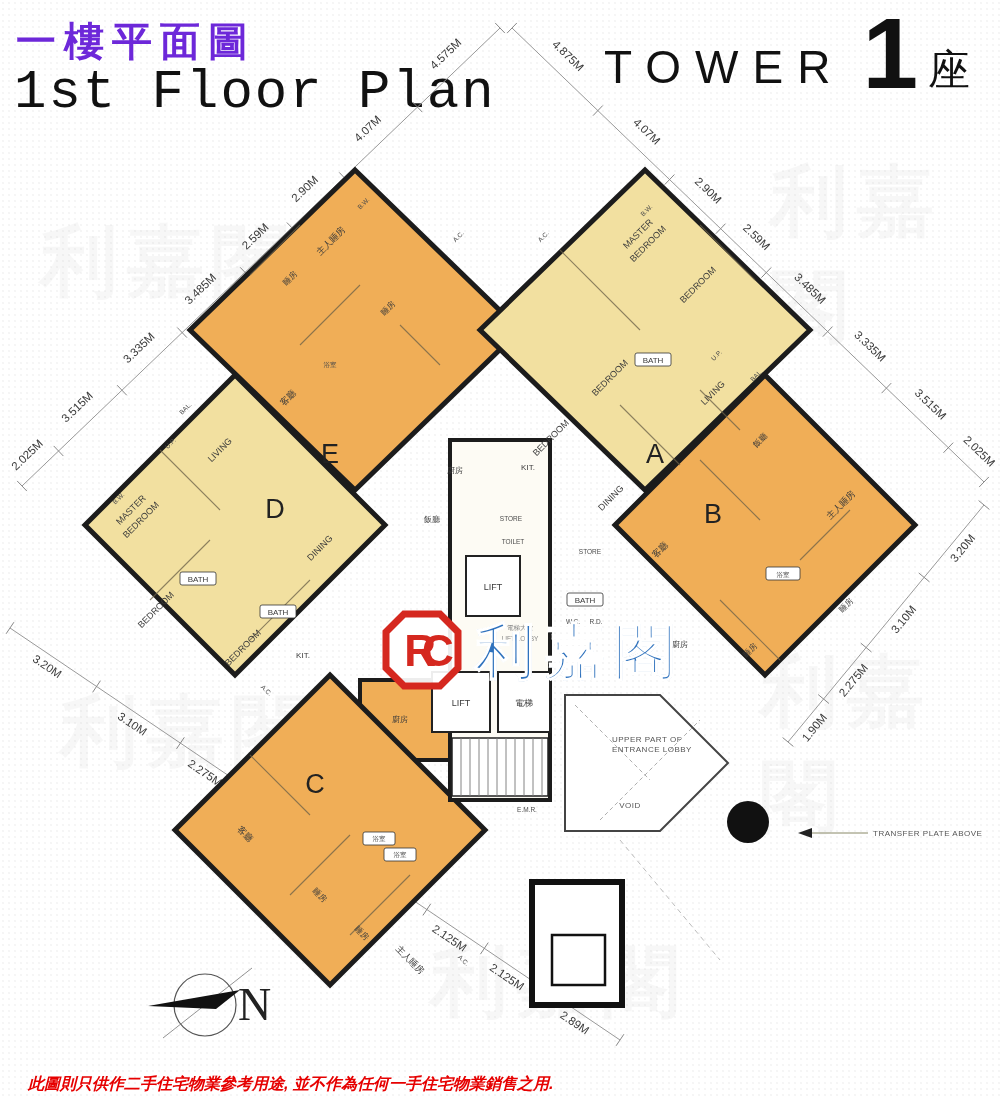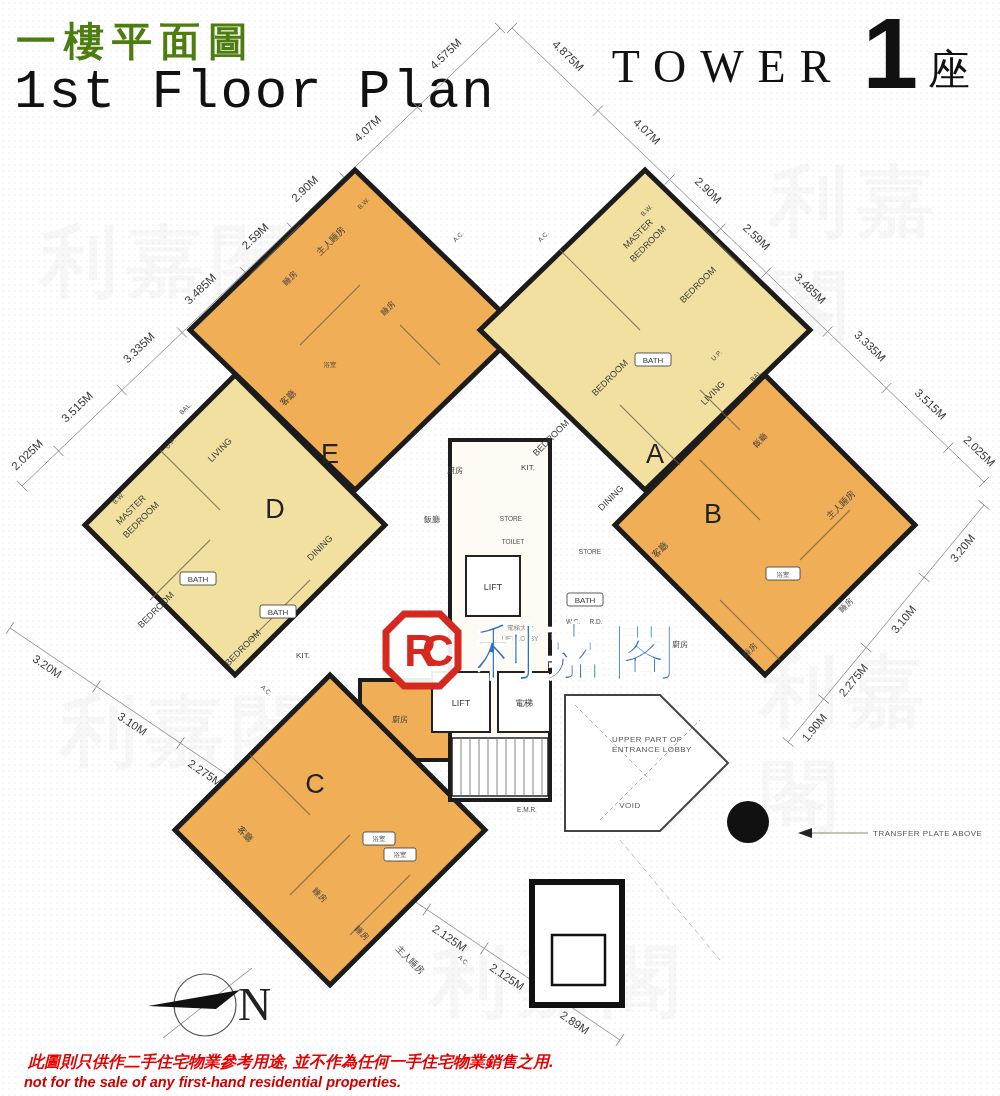--- a/index.html
+++ b/index.html
@@ -4,25 +4,25 @@
 <style>
   html,body{margin:0;padding:0;}
   body{width:1000px;height:1096px;position:relative;background:#fff;
        font-family:"Liberation Sans",sans-serif;overflow:hidden;}
   .page{position:absolute;inset:0;
         background-image:radial-gradient(circle,rgba(70,70,70,0.05) 1px,transparent 1.2px);
         background-size:6px 6px;}
   .wm{position:absolute;color:#8a8a8a;opacity:0.06;font-weight:bold;
       font-size:78px;letter-spacing:8px;pointer-events:none;}
   .hdr-zh{position:absolute;left:16px;top:14px;font-family:"Liberation Serif",serif;
-          font-size:40px;font-weight:bold;letter-spacing:8px;color:#4d7c0f;}
+          font-size:40px;font-weight:bold;letter-spacing:8px;color:#6d28d9;}
   .hdr-en{position:absolute;left:14px;top:62px;font-family:Liberation Mono, monospace;
           font-size:54px;color:#111;letter-spacing:2px;}
   .tower{position:absolute;right:30px;top:8px;display:flex;align-items:flex-start;color:#111;}
-  .tower .t1{font-size:46px;letter-spacing:14px;margin-top:32px;font-family:Liberation Serif, serif;}
+  .tower .t1{font-size:46px;letter-spacing:14px;margin-top:32px;}
   .tower .t2{font-size:100px;font-weight:bold;line-height:0.9;margin:0 10px 0 18px;}
   .tower .t3{font-size:42px;margin-top:34px;}
   svg{position:absolute;left:0;top:0;}
   .rl{font-size:9px;fill:#3a3a3a;}
   .rl2{font-size:8px;fill:#3a3a3a;}
   .sm{font-size:6.5px;fill:#4a4a4a;}
   .gray{fill:#888;}
   .unit-letter{font-size:27px;fill:#222;}
   .anno{font-size:8px;fill:#555;letter-spacing:0.5px;}
   .footer{position:absolute;left:0;bottom:0;width:100%;font-style:italic;}
@@ -274,14 +274,13 @@
   <g>
     <circle cx="205" cy="1005" r="31" fill="none" stroke="#555" stroke-width="1.2"></circle>
     <line x1="163" y1="1038" x2="252" y2="968" stroke="#777" stroke-width="0.8"></line>
     <polygon points="148,1006 240,990 216,1009" fill="#111"></polygon>
     <text x="238" y="1020" font-family="Liberation Serif,serif" font-size="46" fill="#222">N</text>
   </g>
 </svg>
 
 <div class="footer">
   <p class="zh">此圖則只供作二手住宅物業參考用途, 並不作為任何一手住宅物業銷售之用.</p>
-  <p class="en en2">not for the sale of any first-hand residential properties.</p>
 </div>
 
 </body></html>

